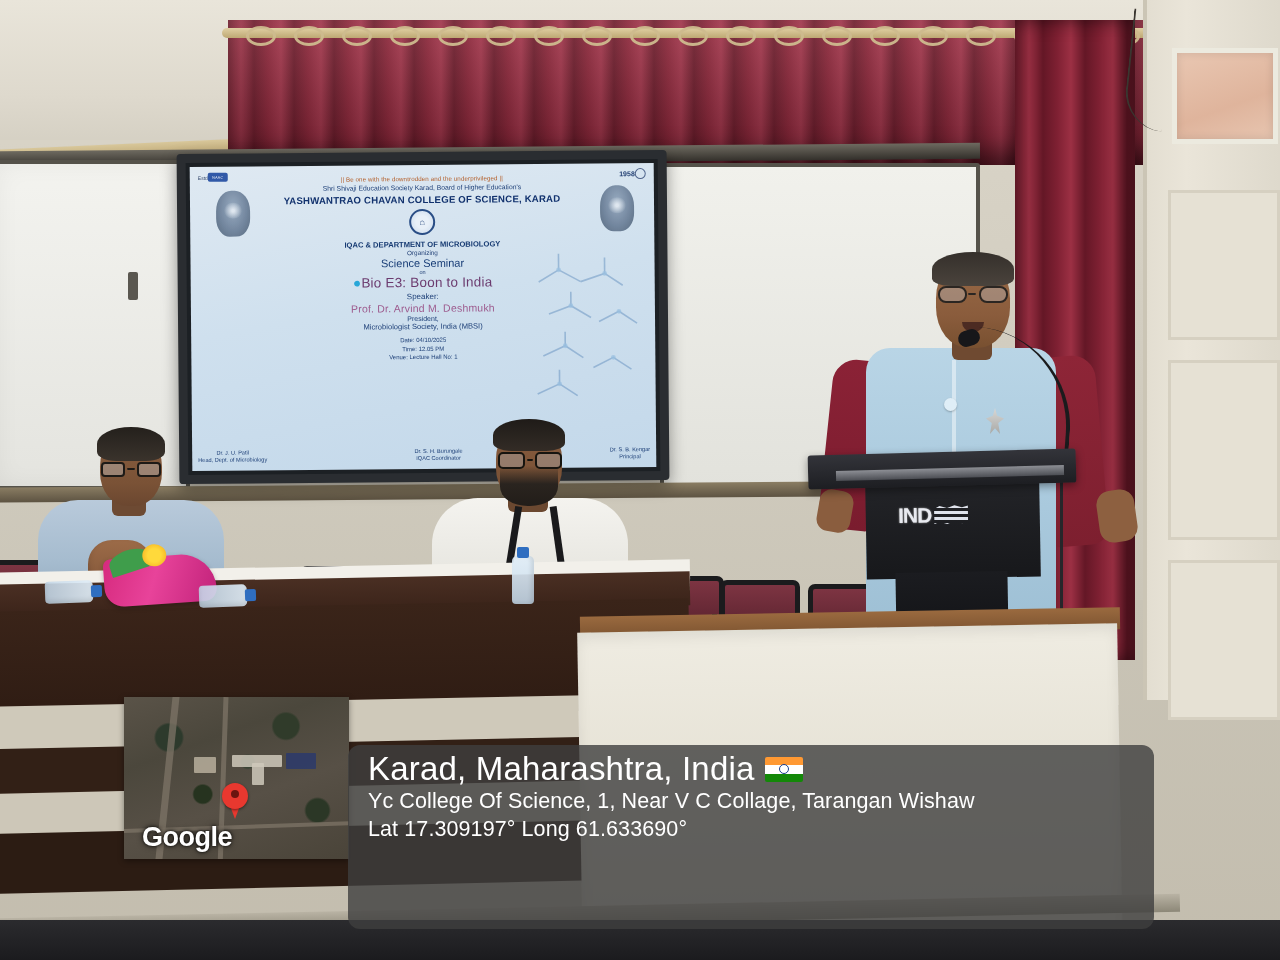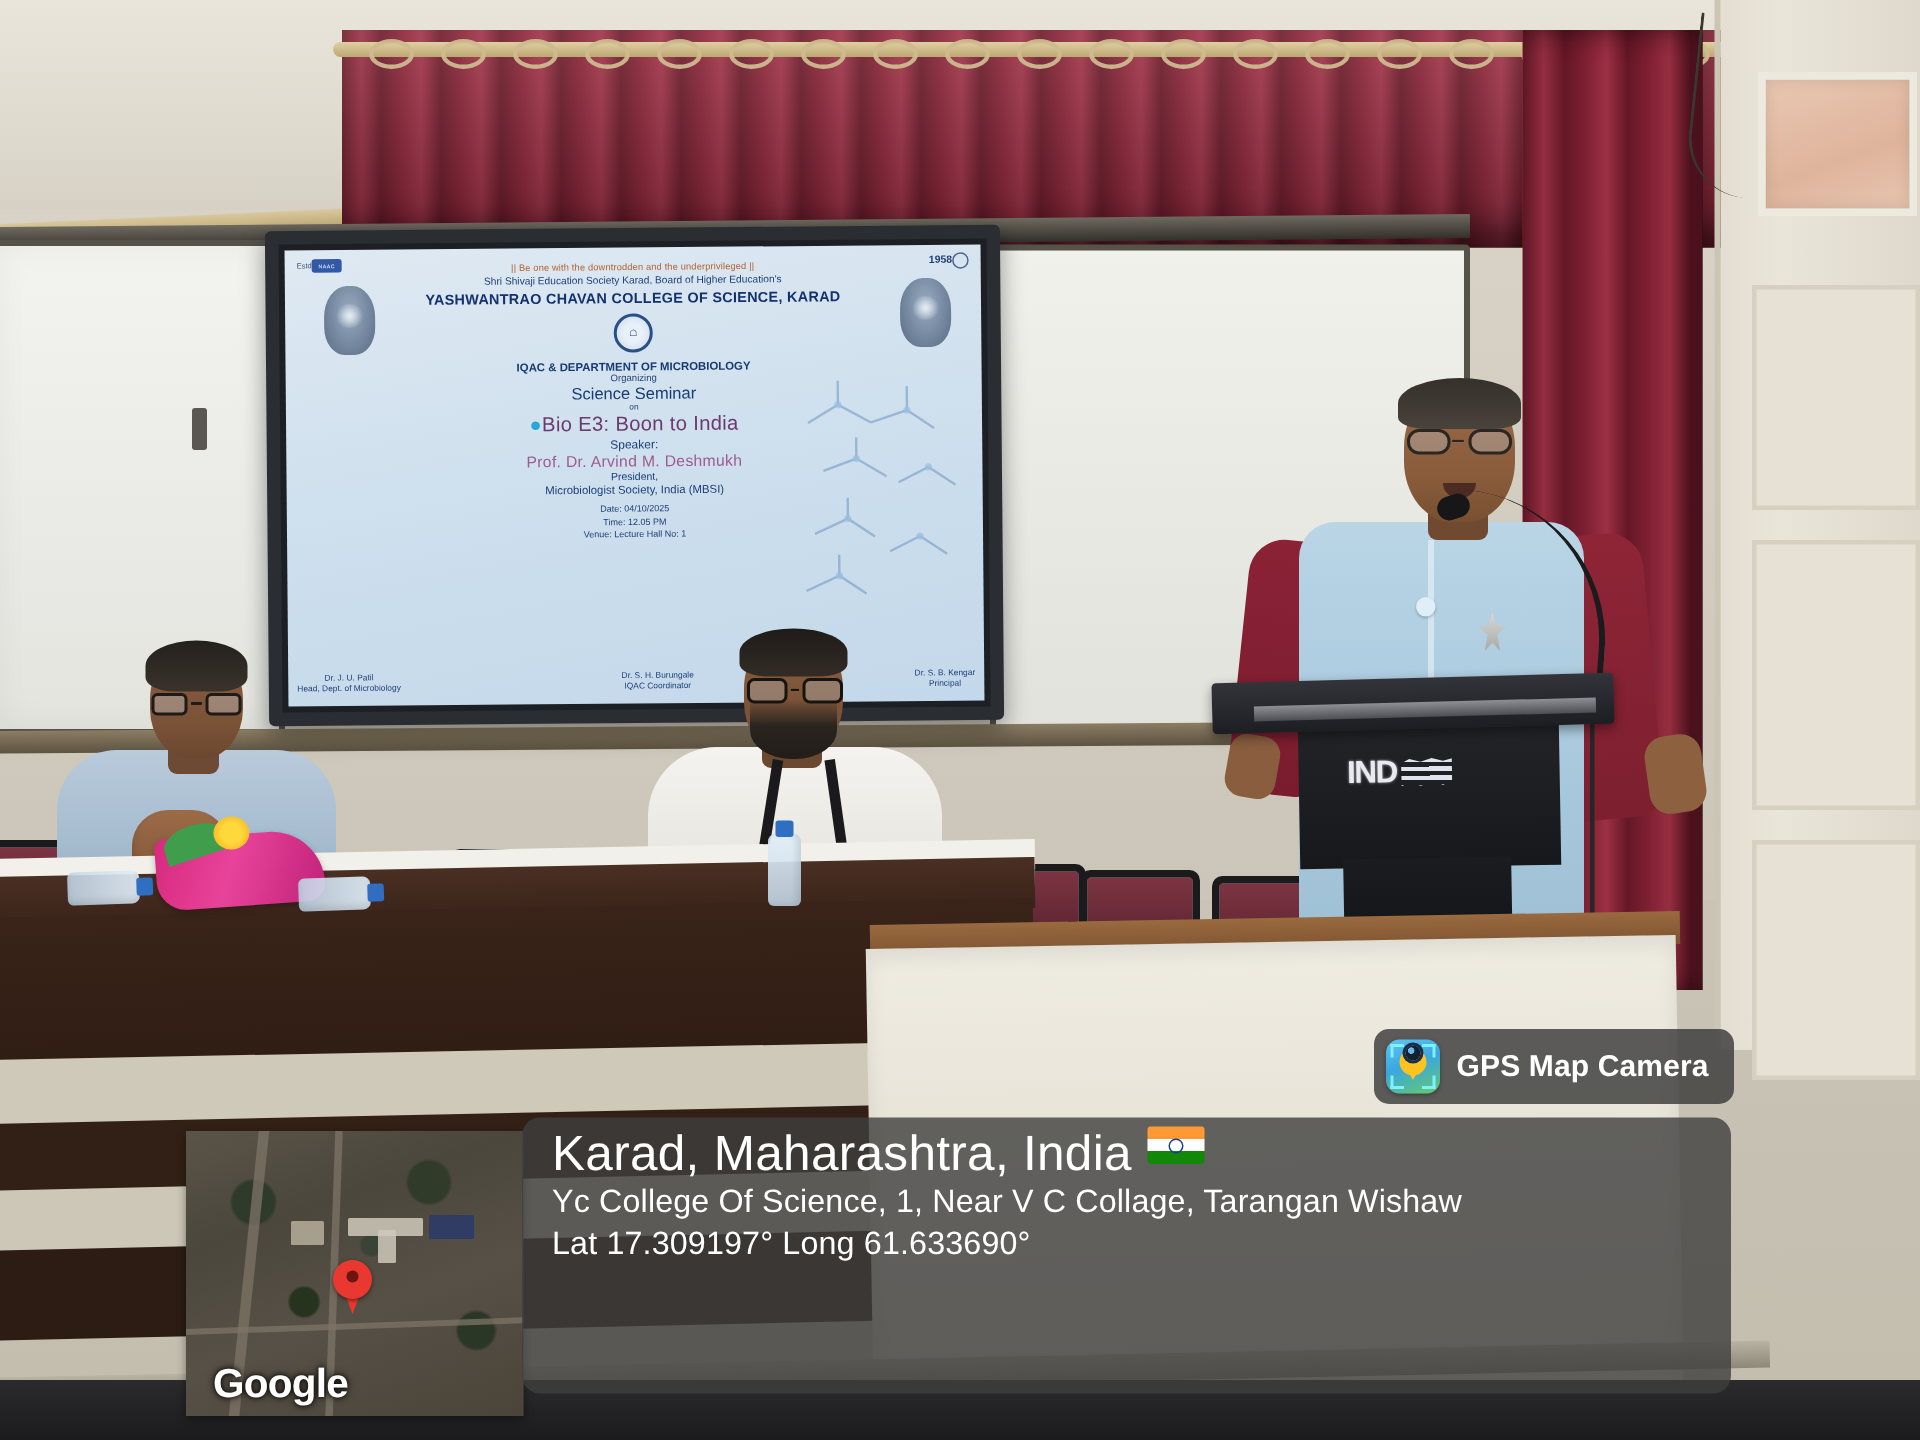--- a/index.html
+++ b/index.html
@@ -537,39 +537,39 @@
 
   .gps-panel {
     position:absolute; left:348px; top:745px; width:806px; height:184px;
     background:rgba(62,62,62,.80);
     border-radius:12px;
     padding:6px 14px 8px 20px;
     color:#fff;
   }
   .gps-city {
     font-size:33px; font-weight:normal; letter-spacing:.2px;
-    display:flex; gap:10px; line-height:1.12;
+    display:flex; align-items:center; gap:10px; line-height:1.12;
   }
   .flag-in {
     display:inline-block; width:38px; height:25px; border-radius:2px;
     background:linear-gradient(180deg,#ff9933 0 33.3%,#ffffff 33.3% 66.6%,#138808 66.6% 100%);
     position:relative; flex:0 0 auto;
   }
   .flag-in::after{
     content:""; position:absolute; left:50%; top:50%;
     transform:translate(-50%,-50%);
     width:8px; height:8px; border:1.4px solid #1b3f8f; border-radius:50%;
   }
   .gps-line {
     font-size:21.5px; line-height:1.3; letter-spacing:.1px; white-space:nowrap;
   }
 
   
   .map-thumb {
-    position:absolute; left:124px; top:754px; width:225px; height:190px;
+    position:absolute; left:124px; top:697px; width:225px; height:162px;
     background:
       radial-gradient(circle at 20% 25%, #2d3a2c 0 6%, transparent 7%),
       radial-gradient(circle at 35% 60%, #26331f 0 5%, transparent 6%),
       radial-gradient(circle at 72% 18%, #303b2a 0 6%, transparent 7%),
       radial-gradient(circle at 86% 70%, #2b3726 0 5%, transparent 6%),
       radial-gradient(circle at 55% 40%, #3a4436 0 4%, transparent 5%),
       linear-gradient(160deg,#5a5348 0%,#4b473c 30%,#575046 60%,#4a4439 100%);
     overflow:hidden;
     box-shadow:0 2px 6px rgba(0,0,0,.4);
   }
@@ -841,31 +841,20 @@
   <div class="bottle lay" style="left:58px; top:568px;"></div>
   <div class="bottle lay" style="left:212px; top:572px;"></div>
   <div class="bottle" style="left:512px; top:556px;"></div>
 
   <div class="desk2-top"></div>
   <div class="desk2-face"></div>
 
   <div class="floor-edge"></div>
   <div class="floor"></div>
 
-  <div class="gps-badge">
-    <div class="gps-badge-icon">
-      <span class="bracket b1"></span>
-        <span class="bracket b2"></span>
-      <span class="bracket b3"></span>
-        <span class="bracket b4"></span>
-      <span class="pin"></span>
-        <span class="pin-tip"></span>
-    </div>
-    <div class="gps-badge-label">GPS Map Camera</div>
-  </div>
 
   <div class="map-thumb">
     <span class="map-road r1"></span>
     <span class="map-road r2"></span>
     <span class="map-road r3"></span>
     <span class="map-bld b1"></span>
     <span class="map-bld b2"></span>
     <span class="map-bld b3"></span>
     <span class="map-bld b4"></span>
     <span class="map-pin-tip"></span>

